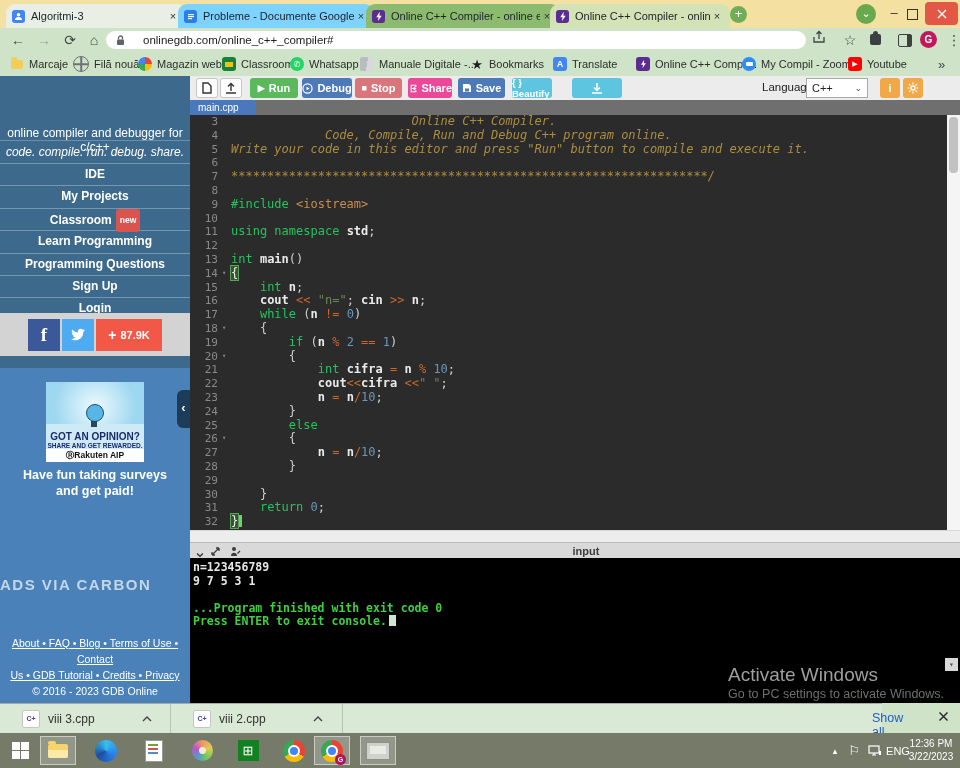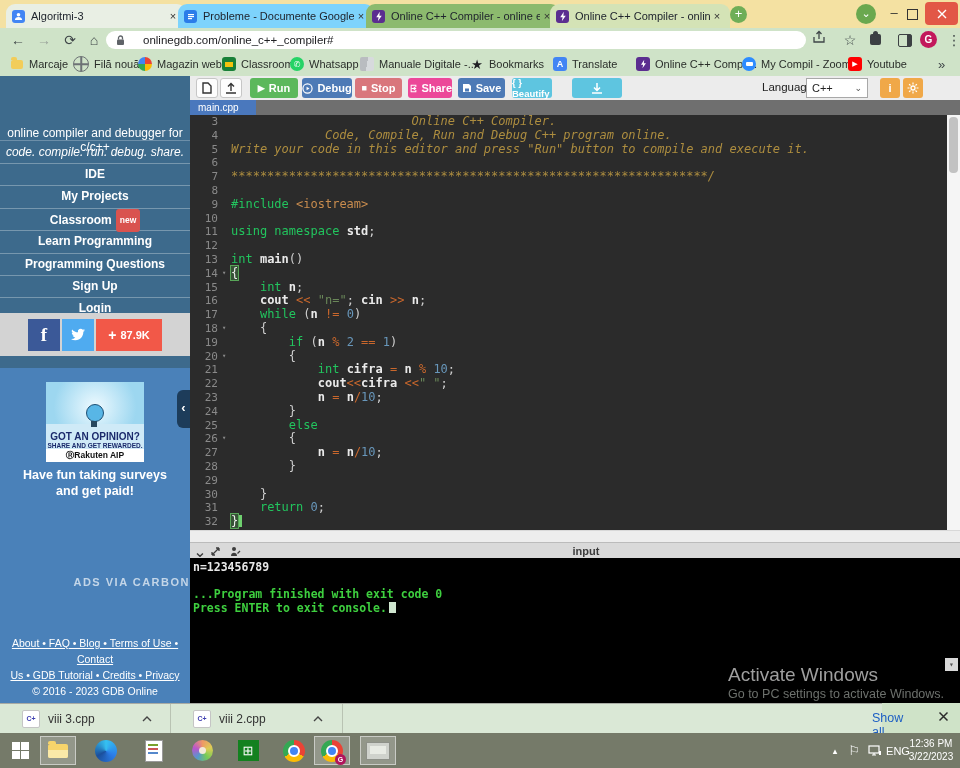--- a/index.html
+++ b/index.html
@@ -69,21 +69,21 @@
   .sb-plus{width:66px;background:#f25848;font-size:11px;font-weight:bold;gap:4px;}
   .adzone{position:absolute;top:292px;width:100%;height:335px;background:#4a81b9;}
   .adcard{position:absolute;left:46px;top:14px;width:98px;height:80px;background:#cfeaf7;}
   .adimg{height:42px;background:radial-gradient(circle at 50% 60%,#eefaff 0%,#9dd7f0 75%);display:flex;align-items:flex-end;justify-content:center;}
   .bulb{width:16px;height:16px;border-radius:50%;background:#58b6e6;border:1.5px solid #1d4f74;position:relative;margin-bottom:2px;}
   .bulb:after{content:"";position:absolute;left:4px;bottom:-6px;width:6px;height:6px;background:#27475e;}
   .adl1{font-size:10px;font-weight:bold;color:#1b2a6b;text-align:center;margin-top:7px;}
   .adl2{font-size:6.5px;font-weight:bold;color:#1b2a6b;text-align:center;}
   .adbrand{position:absolute;left:0;bottom:0;width:100%;height:13px;background:#fff;color:#111;font-size:8.5px;font-weight:bold;text-align:center;line-height:13px;}
   .adcap{position:absolute;width:100%;text-align:center;font-size:12.5px;font-weight:bold;color:#fff;}
-  .advia{position:absolute;top:208px;width:100%;text-align:right;font-size:11px;letter-spacing:1.5px;color:#c4d6e8;font-weight:bold;}
+  .advia{position:absolute;top:208px;width:100%;text-align:left;font-size:15px;letter-spacing:1.5px;color:#c4d6e8;font-weight:bold;}
   .handle{position:absolute;right:0;top:22px;width:13px;height:38px;background:#1d3c5a;border-radius:6px 0 0 6px;color:#fff;text-align:center;line-height:36px;font-size:13px;font-weight:bold;}
   .sfooter{position:absolute;bottom:4px;width:100%;text-align:center;font-size:10.5px;line-height:16px;color:#fff;}
   .sfooter .lnk{text-decoration:underline;}
 
   
   .workspace{position:absolute;left:190px;top:0;width:770px;height:627px;background:#ececec;}
   .toolbar{position:absolute;left:0;top:0;width:770px;height:24px;background:#ececec;border-bottom:1px solid #d2d2d2;}
   .tbtn{position:absolute;top:2px;height:20px;border-radius:3px;display:flex;align-items:center;justify-content:center;gap:4px;color:#fff;font-size:11px;font-weight:bold;box-sizing:border-box;}
   .b-white{background:#fdfdfd;border:1px solid #c6c6c6;color:#333;}
   .b-run{left:60px;width:48px;background:#5cb85c;}
@@ -461,20 +461,21 @@
               <circle cx="4" cy="3" r="2" fill="#3c3c3c"></circle>
               <path d="M1 10c0-2 1.4-3.2 3-3.2S7 8 7 10z" fill="#3c3c3c"></path>
               <path d="M7.5 7.5 10 5" stroke="#3c3c3c" stroke-width="1.3"></path>
             </svg>
           </span>
         <span class="conlabel">input</span>
       </div>
       <div class="console">
         <div>
             <div class="crow out">n=123456789</div>
+            <div class="crow out">9 7 5 3 1</div>
             <div class="crow out"></div>
             <div class="crow sys">...Program finished with exit code 0</div>
             <div class="crow sys">Press ENTER to exit console.<span class="ccur"></span></div>
           </div>
         <div class="conscrollbtn">▾</div>
       </div>
     </div>
   </div>
 
   <div class="wm1">Activate Windows</div>

